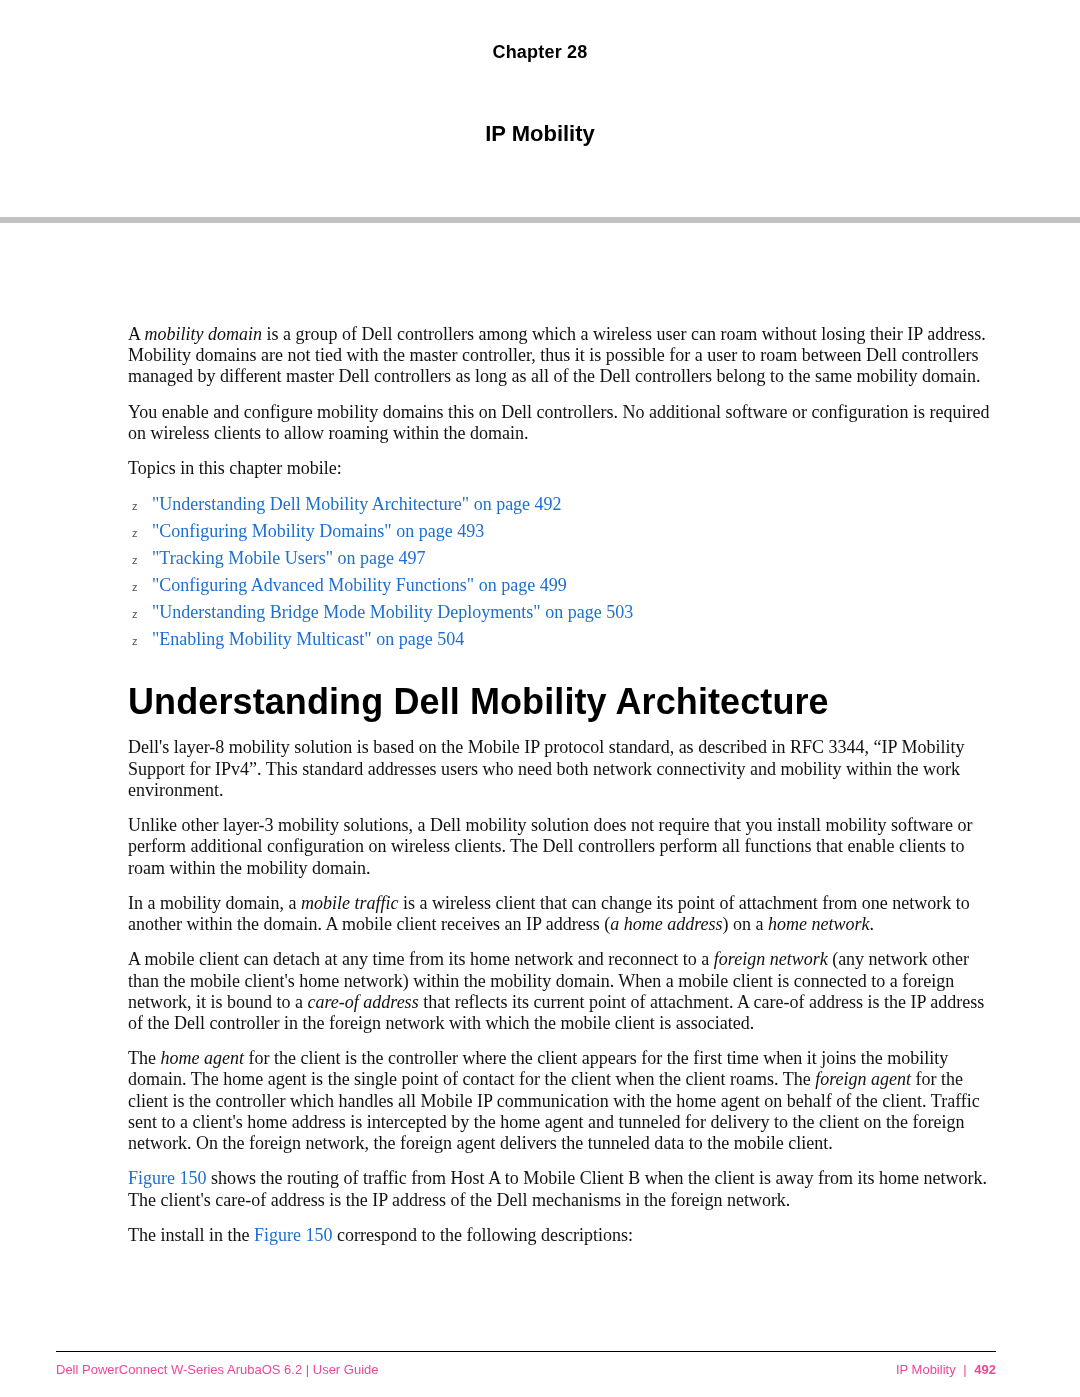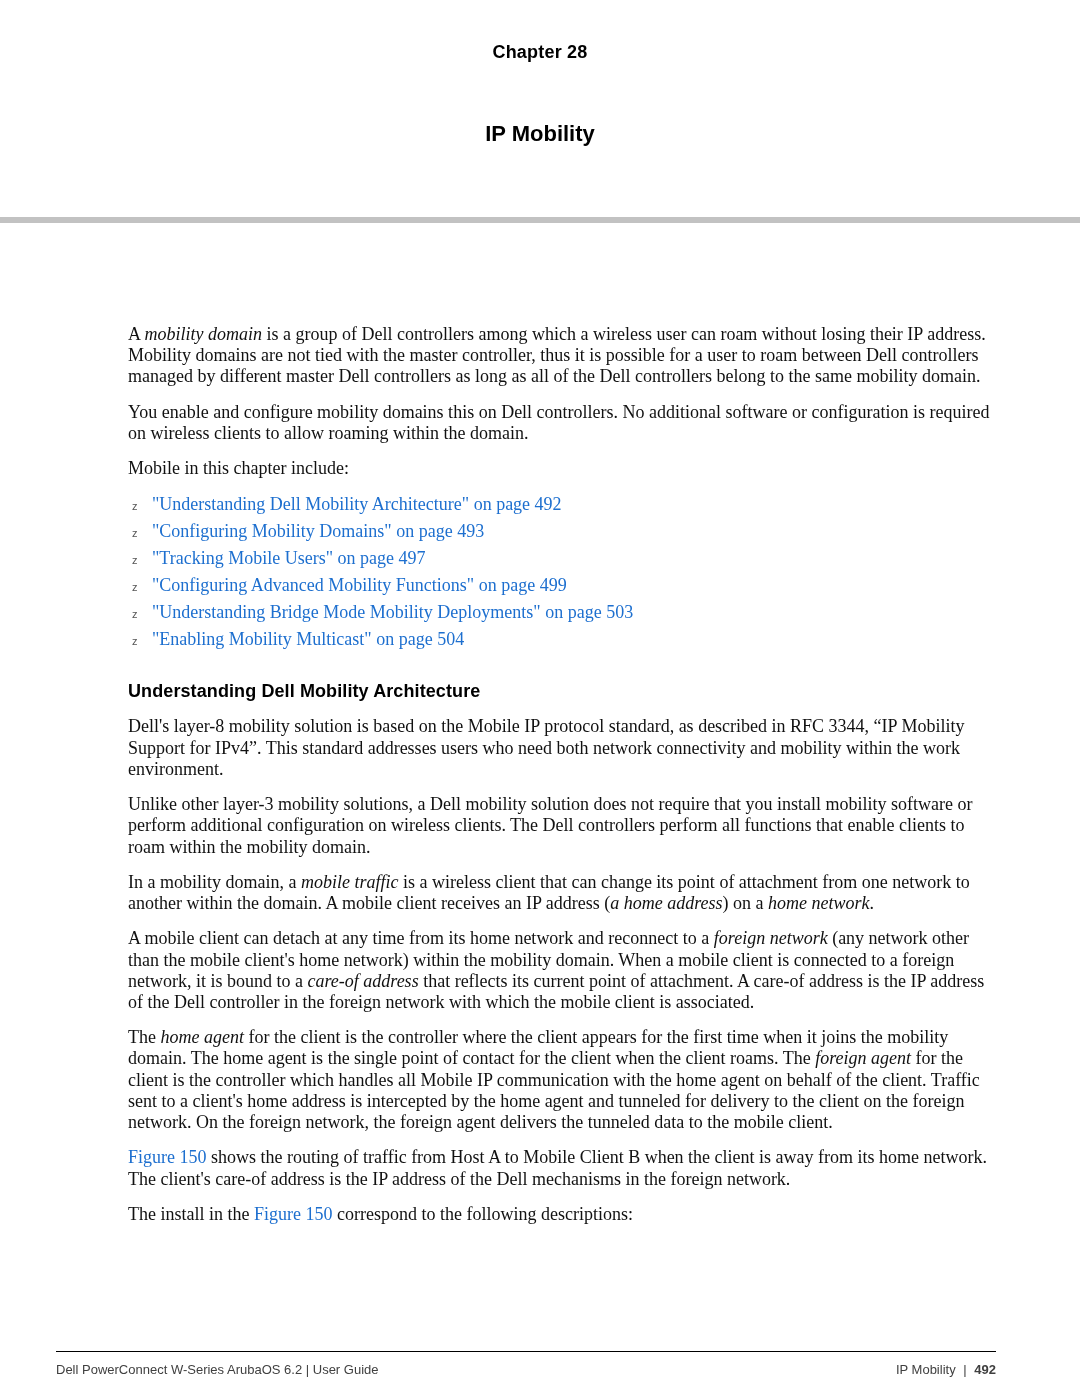--- a/index.html
+++ b/index.html
@@ -68,21 +68,21 @@
     left: 4px;
     top: 7px;
   }
   ul.topics li a, .link {
     color: #1d6fcf;
     text-decoration: none;
   }
   h2.section-heading {
     font-family: Arial, Helvetica, sans-serif;
     font-weight: 700;
-    font-size: 18px;
+    font-size: 36px;
     margin-top: 24px;
     margin-bottom: 14px;
     letter-spacing: 0.1px;
   }
   .body p { margin-bottom: 14px; }
   ol.numbered {
     list-style: none;
     margin-top: 4px;
   }
   ol.numbered li {
@@ -98,21 +98,21 @@
     bottom: 20px;
     padding: 0 84px 0 56px;
   }
   .footer-inner {
     border-top: 1px solid #000;
     padding-top: 10px;
     display: flex;
     justify-content: space-between;
     font-family: Arial, Helvetica, sans-serif;
     font-size: 13px;
-    color: #404040;
+    color: #ec4899;
   }
   .footer-right .sep { margin: 0 4px; }
   .footer-right .bold { font-weight: 700; }
 </style>
 </head>
 <body>
 
 <div class="page">
 
   <div class="header-area">
@@ -123,21 +123,21 @@
   <div class="rule"></div>
 
   <div class="content">
 
     <p>
       <span>A </span><span class="italic">mobility domain</span><span> is a group of  Dell controllers among which a wireless user can roam without losing their IP address. Mobility domains are not tied with the master controller, thus it is possible for a user to roam between Dell controllers managed by different master Dell controllers as long as all of the Dell controllers belong to the same mobility domain.</span>
     </p>
 
     <p>You enable and configure mobility domains this on  Dell controllers. No additional software or configuration is required on wireless clients to allow roaming within the domain.</p>
 
-    <p class="topics-line">Mobile in this chapter include:</p>
+    <p class="topics-line">Topics in this chapter mobile:</p>
 
     <ul class="topics">
       <li><a href="#" class="link">"Understanding Dell Mobility Architecture" on page 492</a></li>
       <li><a href="#" class="link">"Configuring Mobility Domains" on page 493</a></li>
       <li><a href="#" class="link">"Tracking Mobile Users" on page 497</a></li>
       <li><a href="#" class="link">"Configuring Advanced Mobility Functions" on page 499</a></li>
       <li><a href="#" class="link">"Understanding Bridge Mode Mobility Deployments" on page 503</a></li>
       <li><a href="#" class="link">"Enabling Mobility Multicast" on page 504</a></li>
     </ul>
 

